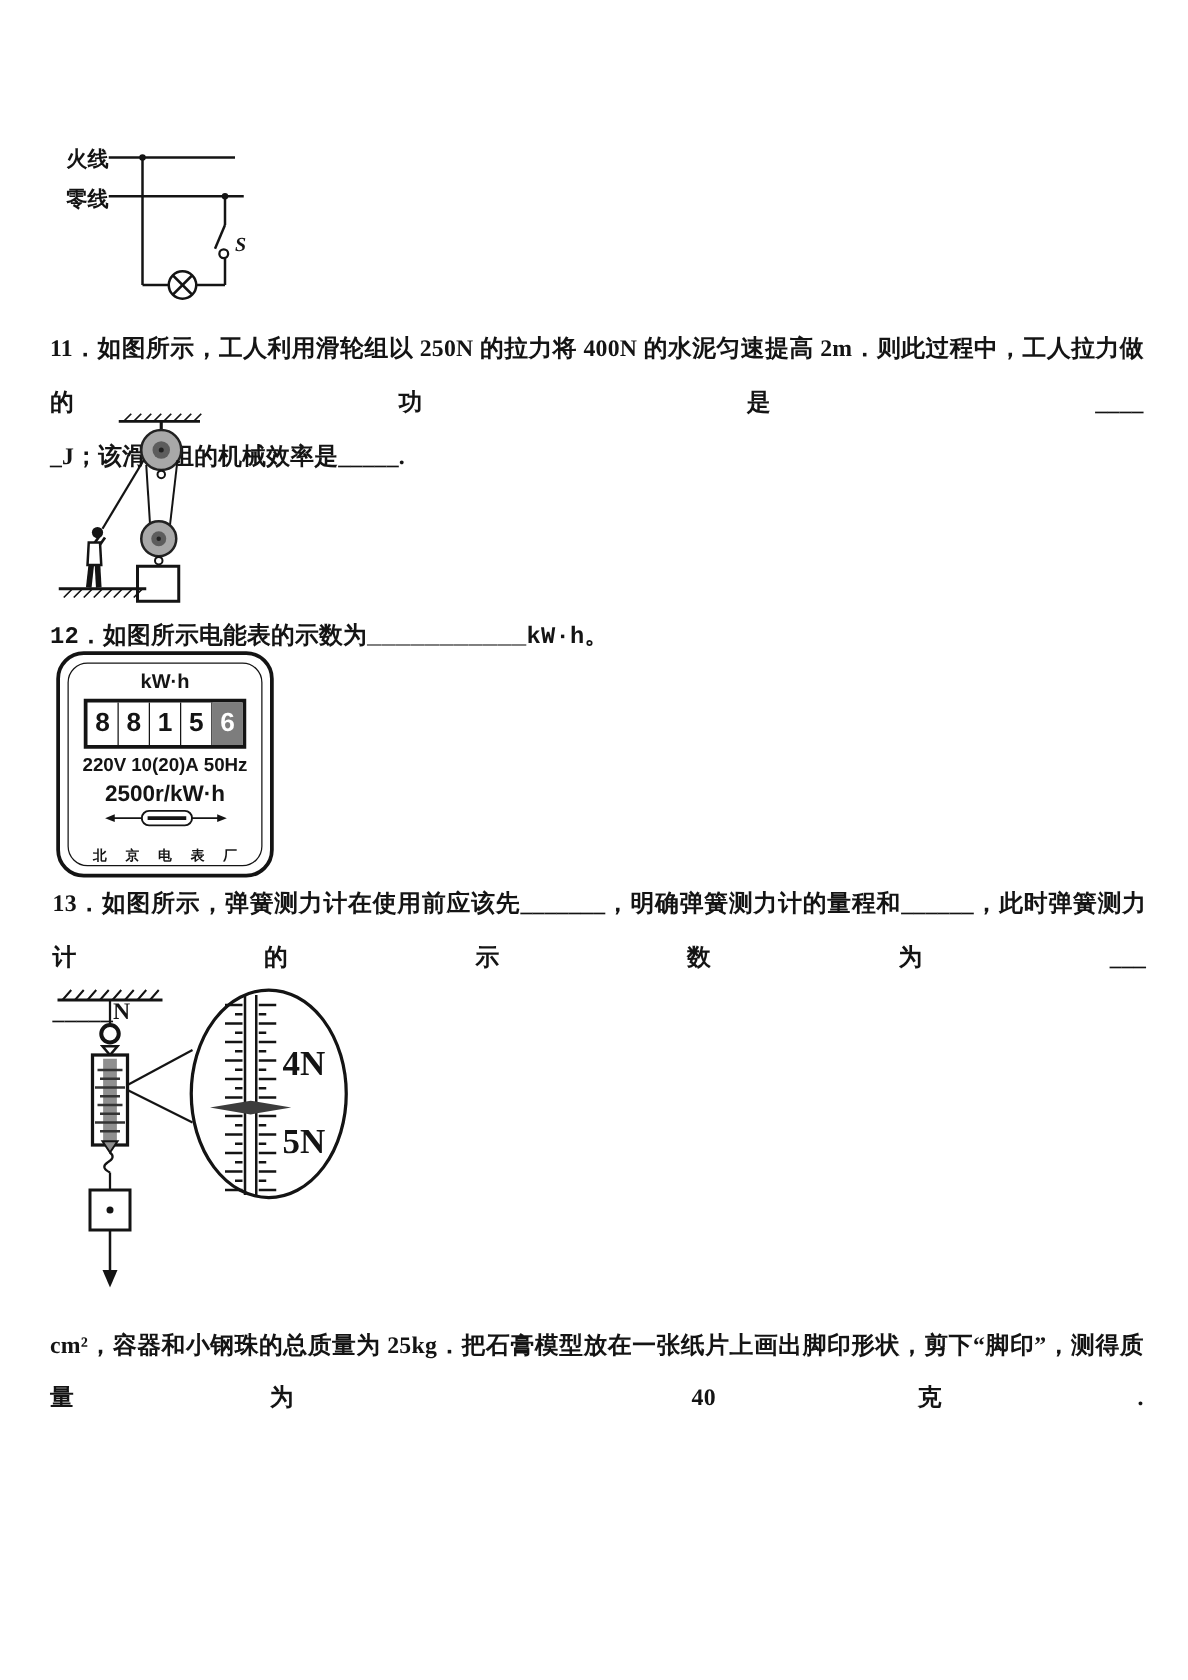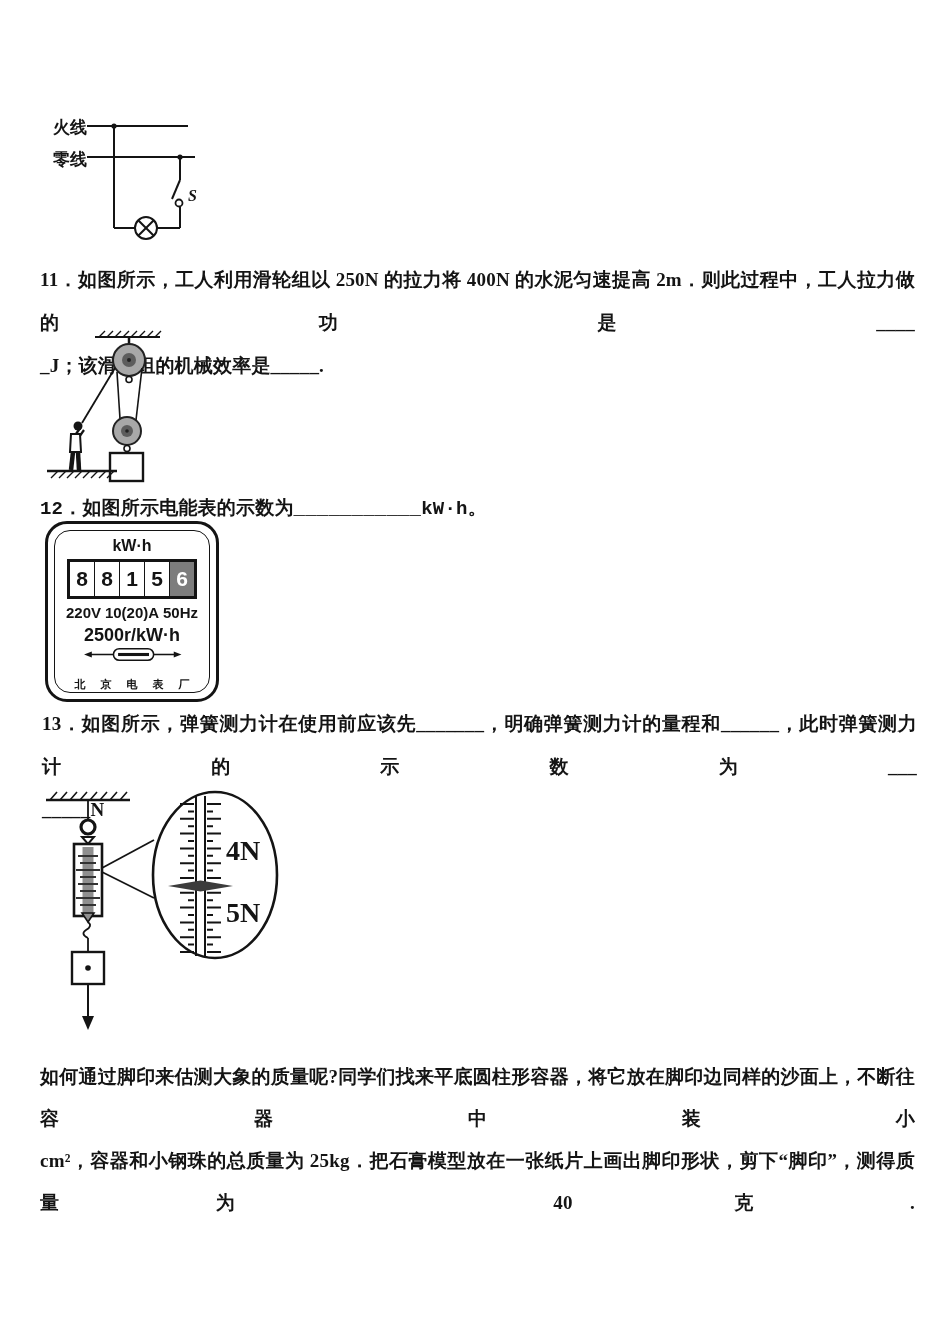--- a/index.html
+++ b/index.html
@@ -213,16 +213,15 @@
       <path stroke="#141414" stroke-width="2" d="M150 22H164M158 29.4H164M150 36.8H164M158 44.2H164M150 51.6H164M158 59H164M150 66.4H164M158 73.8H164M150 81.2H164M158 88.6H164M150 96H164M158 103.4H164M150 110.8H164M158 118.2H164M150 125.6H164M158 133H164M150 140.4H164M158 147.8H164M150 155.2H164M158 162.6H164M150 170H164"></path>
       <path stroke="#141414" stroke-width="2" d="M177 22H191M177 29.4H183M177 36.8H191M177 44.2H183M177 51.6H191M177 59H183M177 66.4H191M177 73.8H183M177 81.2H191M177 88.6H183M177 96H191M177 103.4H183M177 110.8H191M177 118.2H183M177 125.6H191M177 133H183M177 140.4H191M177 147.8H183M177 155.2H191M177 162.6H183M177 170H191"></path>
       <polygon points="138,104 170.5,98.5 203,104 170.5,109.5" fill="#3c3c3c"></polygon>
       <text x="196" y="78" font-size="28" fill="#141414">4N</text>
       <text x="196" y="140" font-size="28" fill="#141414">5N</text>
     </g>
   </svg>
 </div>
 
 <div class="abs qtext" style="left:40px;top:1056px;">
-  <div class="qline14 just">如何通过脚印来估测大象的质量呢?同学们找来平底圆柱形容器，将它放在脚印边同样的沙面上，不断往容器中装小</div>
   <div class="qline14 just">cm²，容器和小钢珠的总质量为 25kg．把石膏模型放在一张纸片上画出脚印形状，剪下“脚印”，测得质量为 40 克.</div>
 
 </div>
 
 </body></html>

